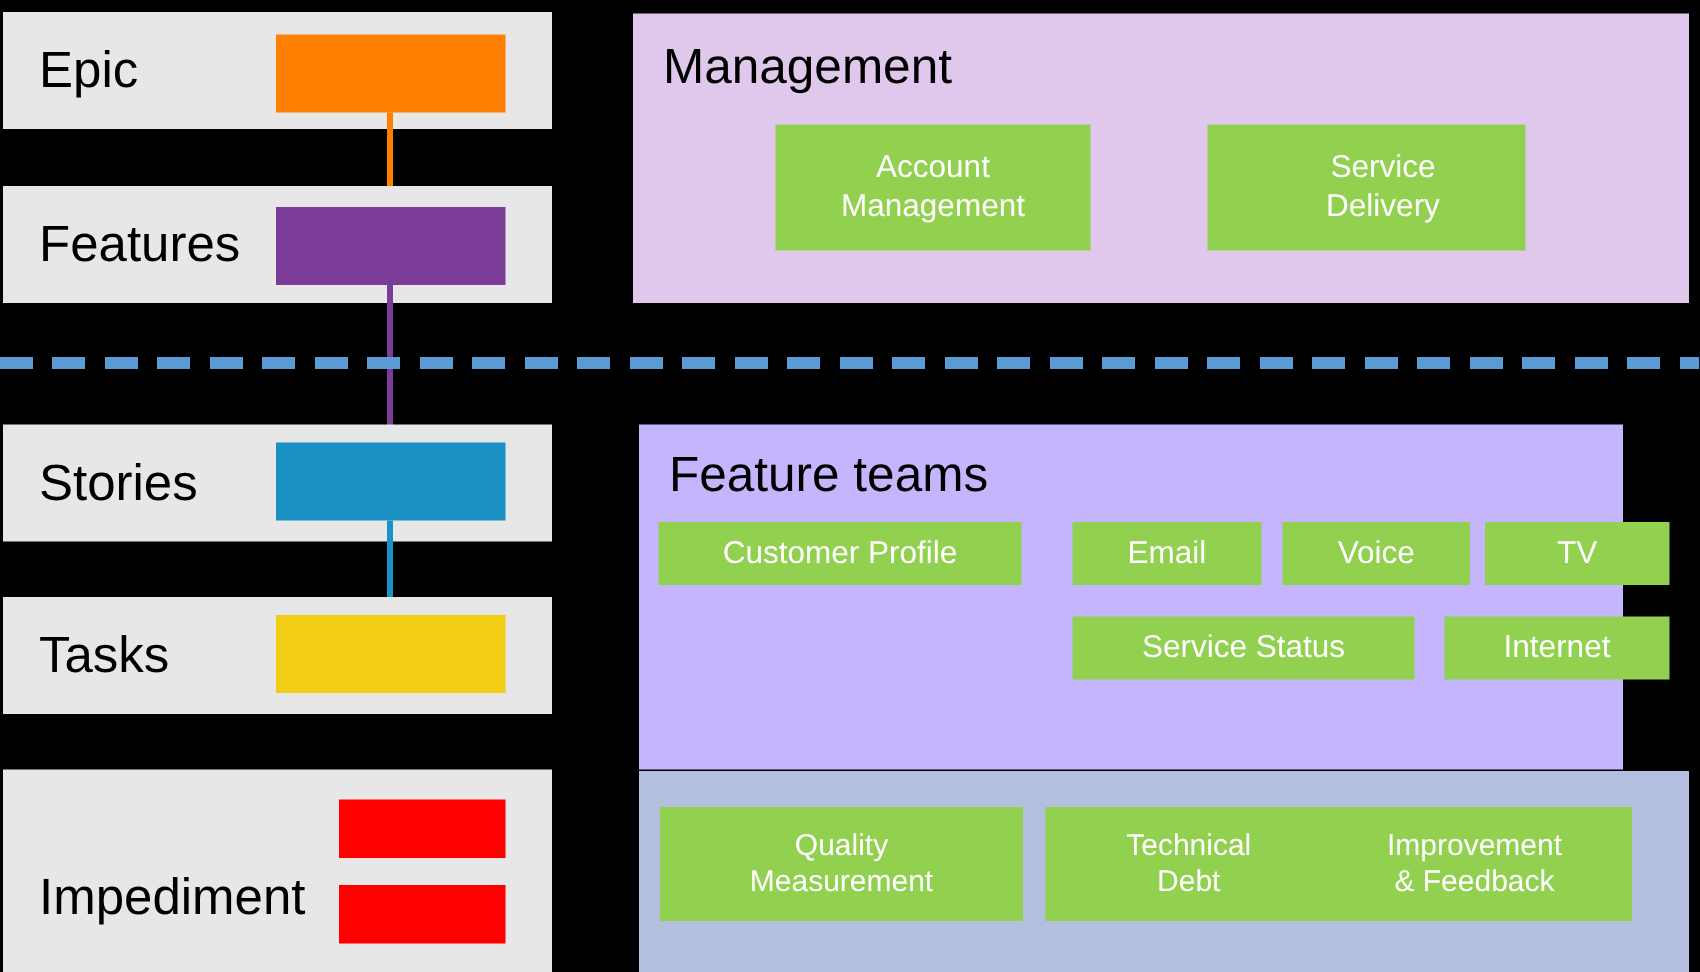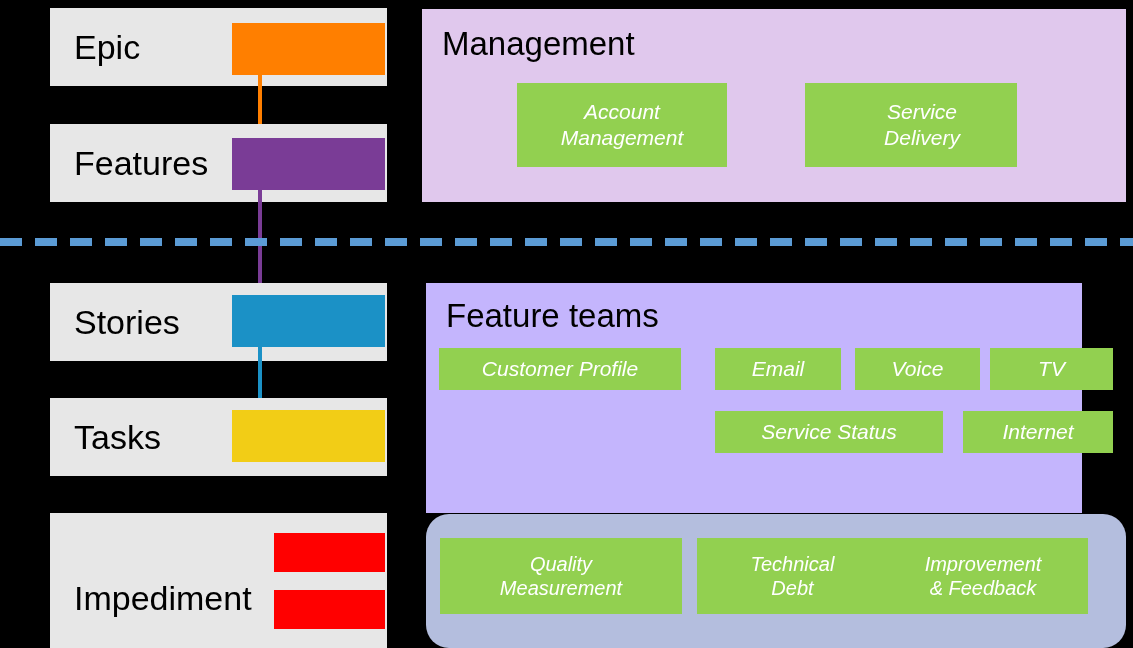--- a/index.html
+++ b/index.html
@@ -16,22 +16,21 @@
     height: 648px;
     background: #000000;
     overflow: hidden;
   }
 
   
   .lcard {
     position: absolute;
     background: #E7E7E7;
     left: 2px;
-    width: 337px;
-    margin-left: 48px;
+    width: 366px;
   }
   .lcard-label {
     position: absolute;
     left: 24px;
     color: #000000;
     font-size: 34px;
     font-family: "Liberation Sans", sans-serif;
     line-height: 40px;
     white-space: pre;
   }
@@ -76,21 +75,20 @@
     position: absolute;
     background: #92D050;
     color: #FFFFFF;
     font-family: "Liberation Sans", sans-serif;
     display: flex;
     align-items: center;
     justify-content: center;
     text-align: center;
     line-height: 1.22;
     box-sizing: border-box;
-    font-style: italic;
   }
   .gbox.f20 { font-size: 20px; }
   .gbox.f21 { font-size: 21px; }
 </style>
 </head>
 <body>
 
 <div id="canvas">
 
   <div class="lcard" style="top:8px;height:78px;">
@@ -166,21 +164,21 @@
 
     <div class="gbox f21" style="left:289px;top:128px;width:228px;height:42px;">
       <span>Service Status</span>
     </div>
 
     <div class="gbox f21" style="left:537px;top:128px;width:150px;height:42px;">
       <span>Internet</span>
     </div>
   </div>
 
-  <div class="panel" style="left:426px;top:514px;width:700px;height:134px;background:#B4BEDE;border-radius:23px;">
+  <div class="panel" style="left:426px;top:514px;width:700px;height:134px;background:#B4BEDE;">
 
     <div class="gbox f20" style="left:14px;top:24px;width:242px;height:76px;">
       <div>
         <span>Quality</span><br>
         <span>Measurement</span>
       </div>
     </div>
 
     <div class="gbox f20" style="left:271px;top:24px;width:191px;height:76px;">
       <div>

